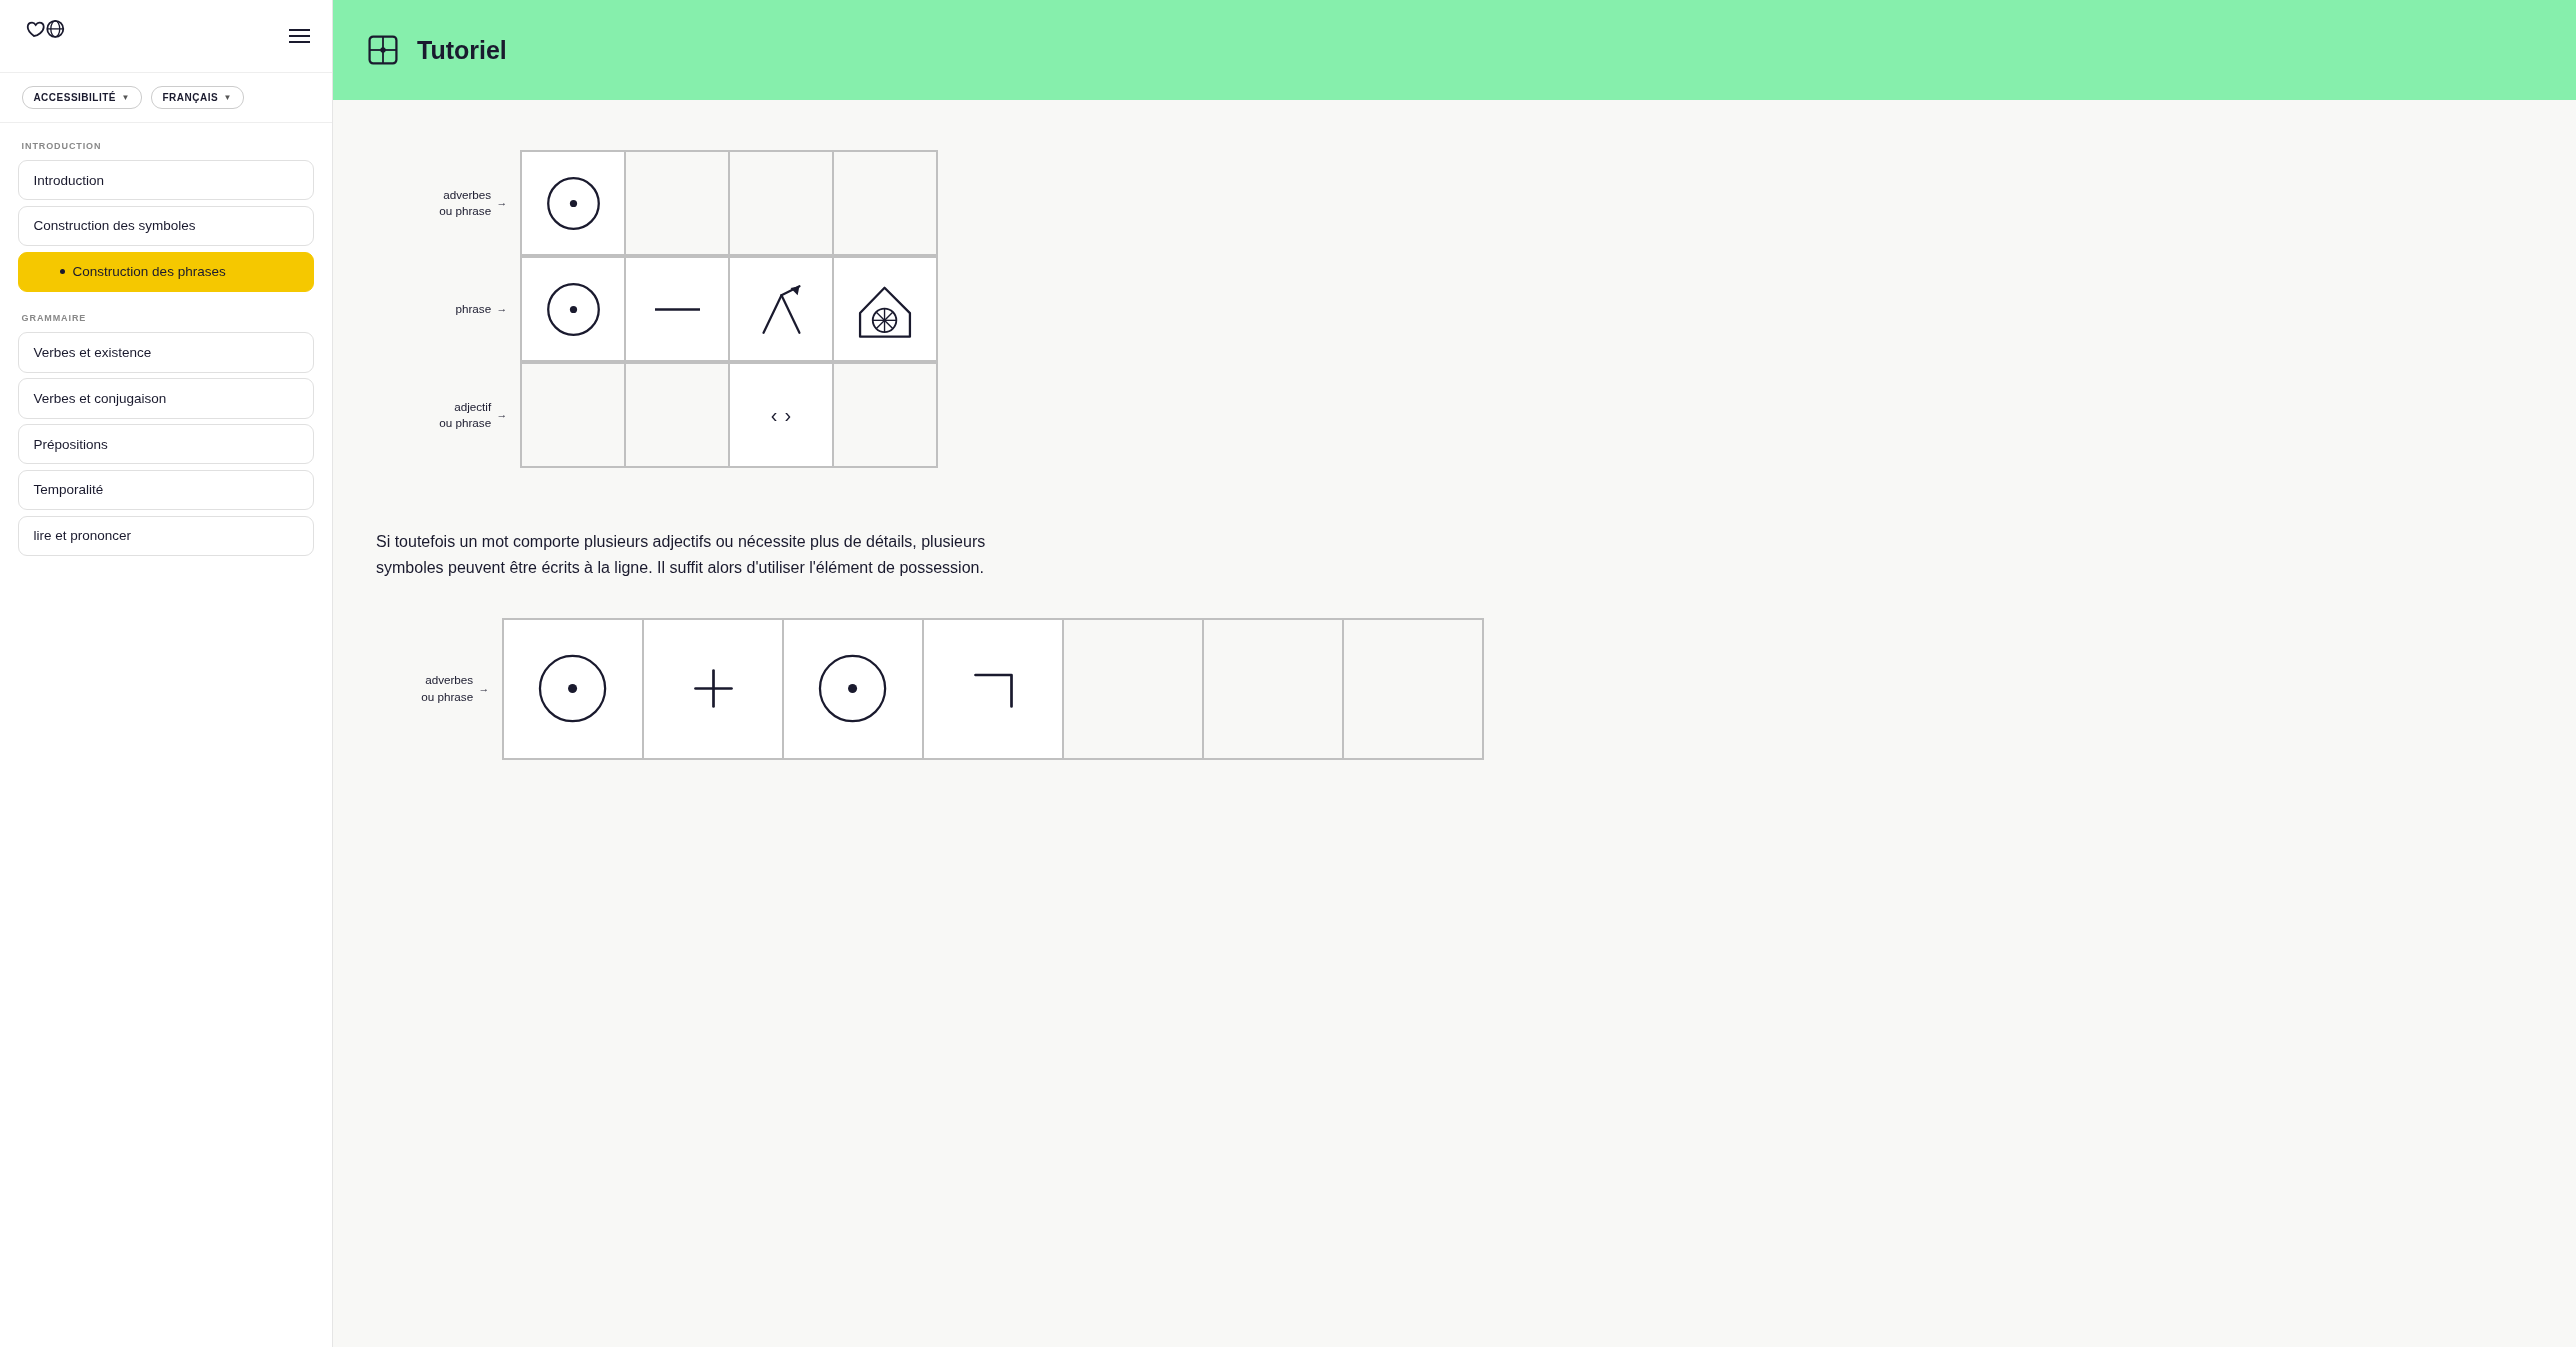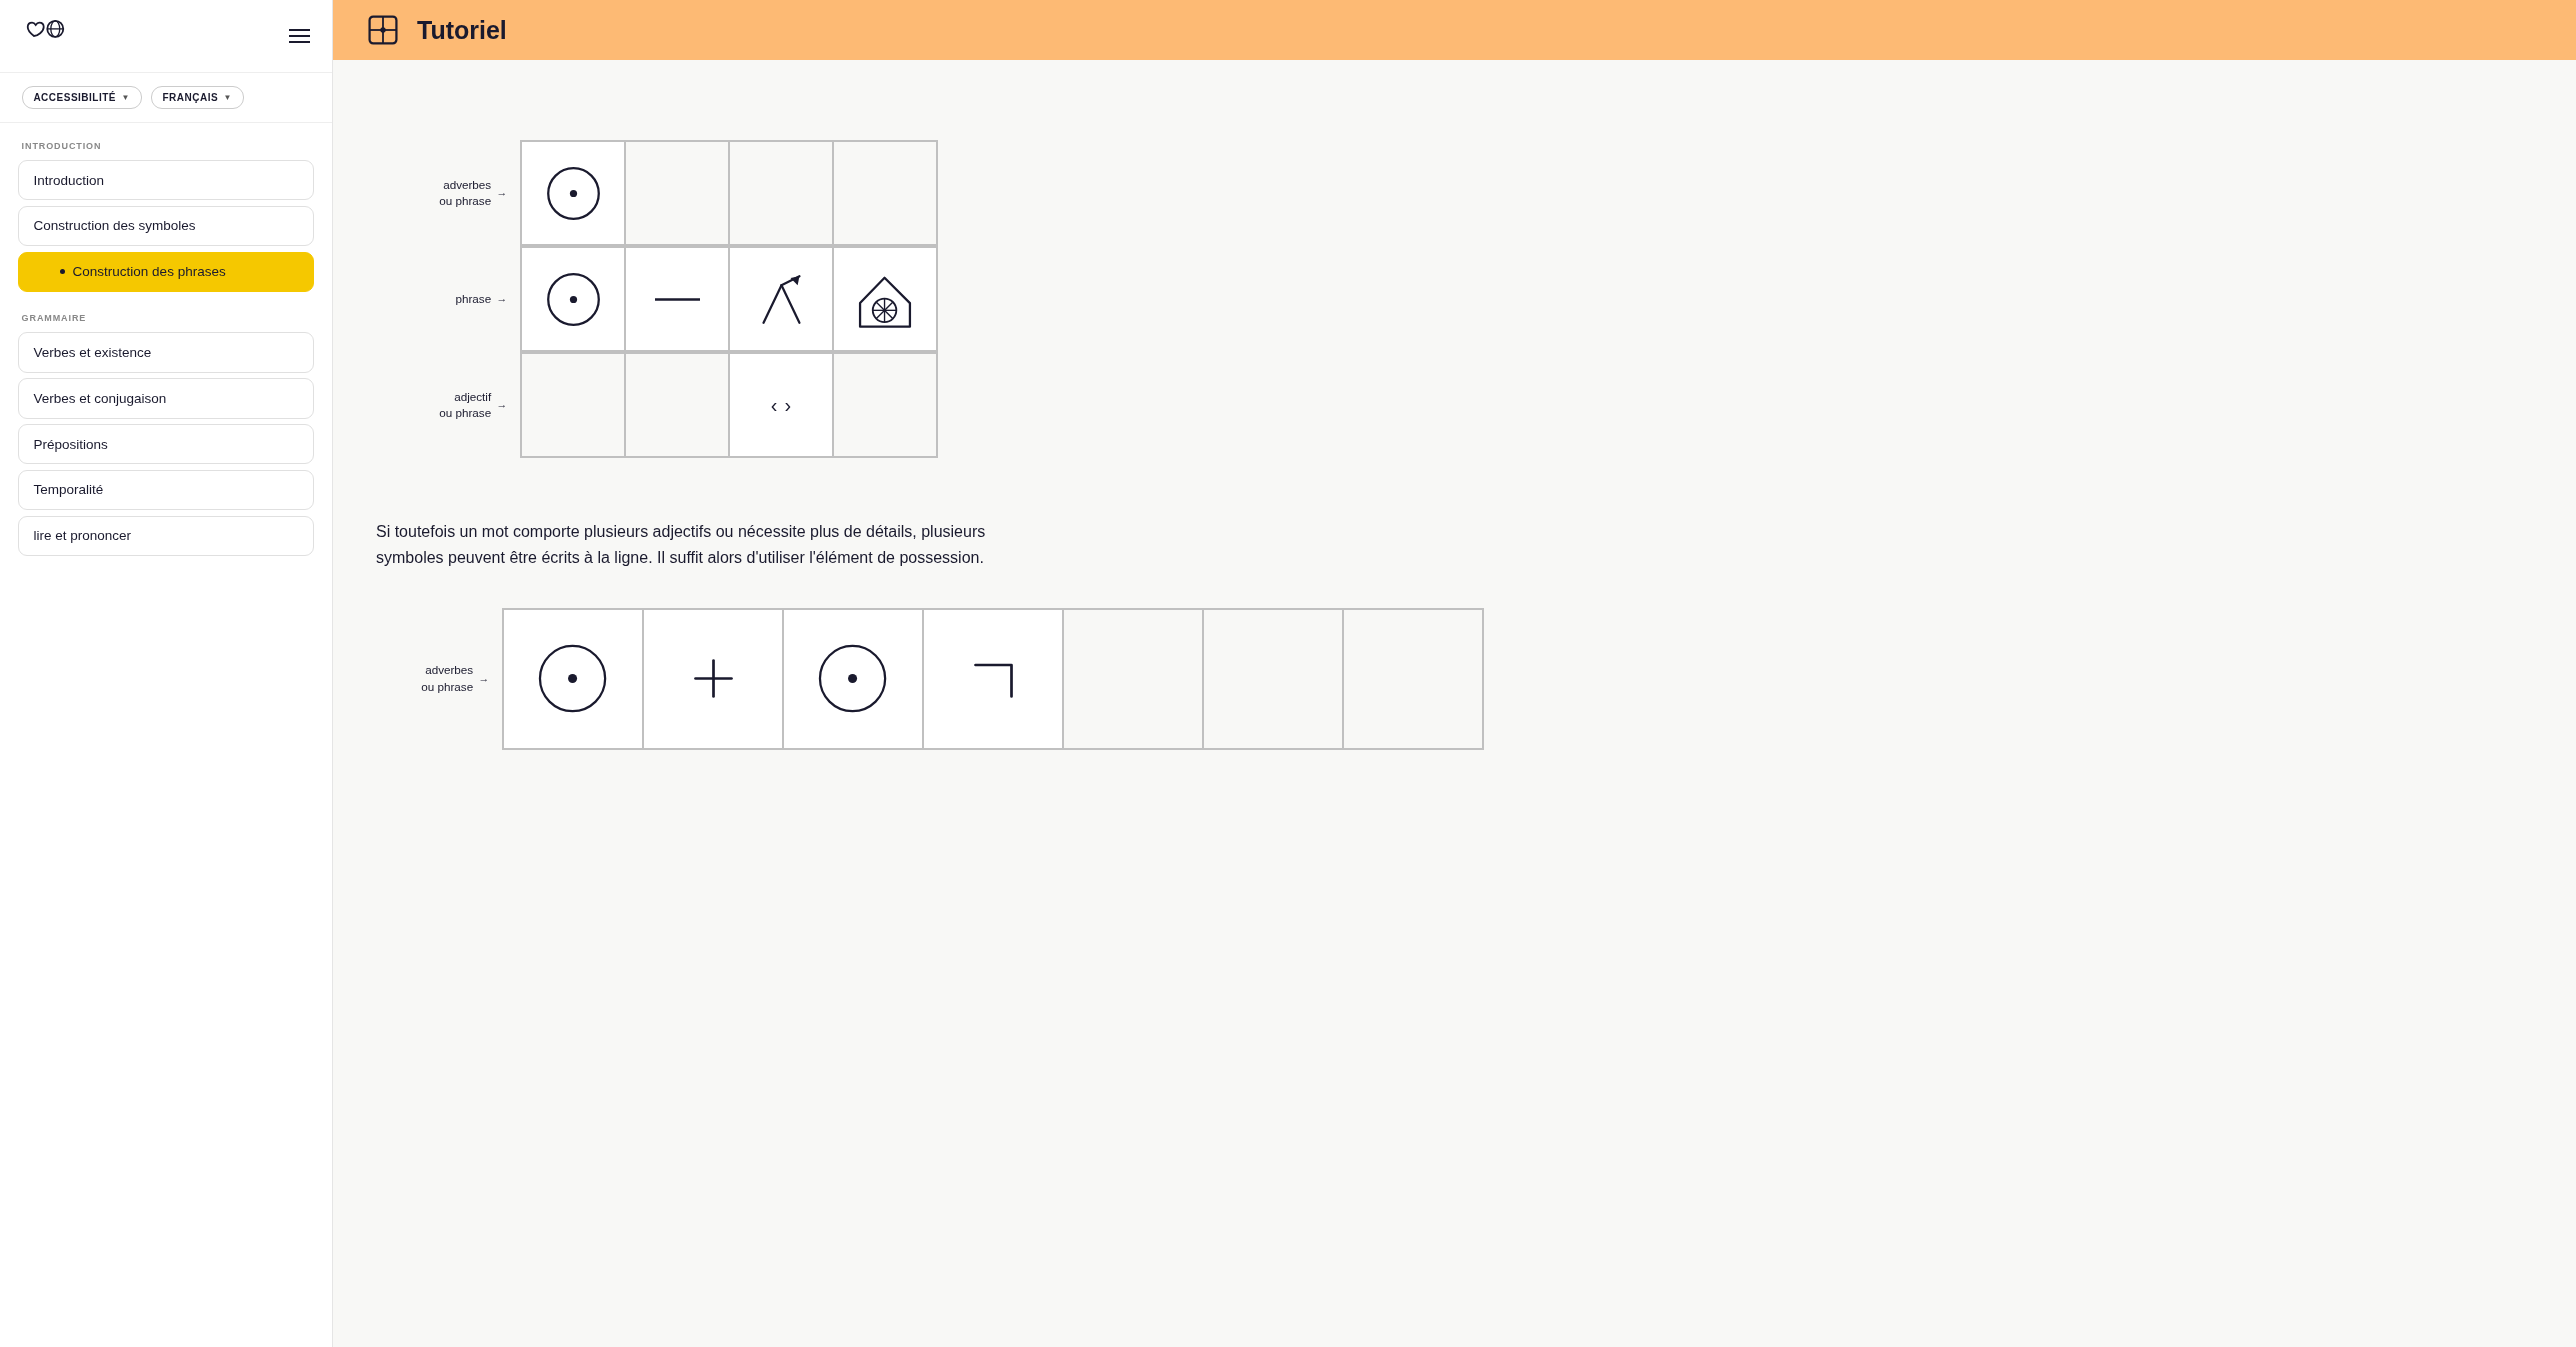--- a/index.html
+++ b/index.html
@@ -120,42 +120,41 @@
     
     .main {
       flex: 1;
       display: flex;
       flex-direction: column;
       overflow-y: auto;
       background: #f8f8f6;
     }
 
     .page-header {
-      background: #fdba74;
-      padding: 12px 32px;
+      background: #86efac;
+      padding: 32px 32px;
       display: flex;
       align-items: center;
       gap: 16px;
     }
     .page-header-icon {
       width: 36px;
       height: 36px;
       display: flex;
       align-items: center;
       justify-content: center;
     }
     .page-header-title {
       font-size: 25px;
       font-weight: 600;
       color: #1a1a2e;
     }
 
     .main-content {
-      padding: 32px 43px;
-      margin-top: 48px;
+      padding: 50px 43px;
     }
 
     
     .diagram-container {
       display: flex;
       flex-direction: column;
       gap: 0;
       margin-bottom: 29px;
     }
     .diagram-row {

